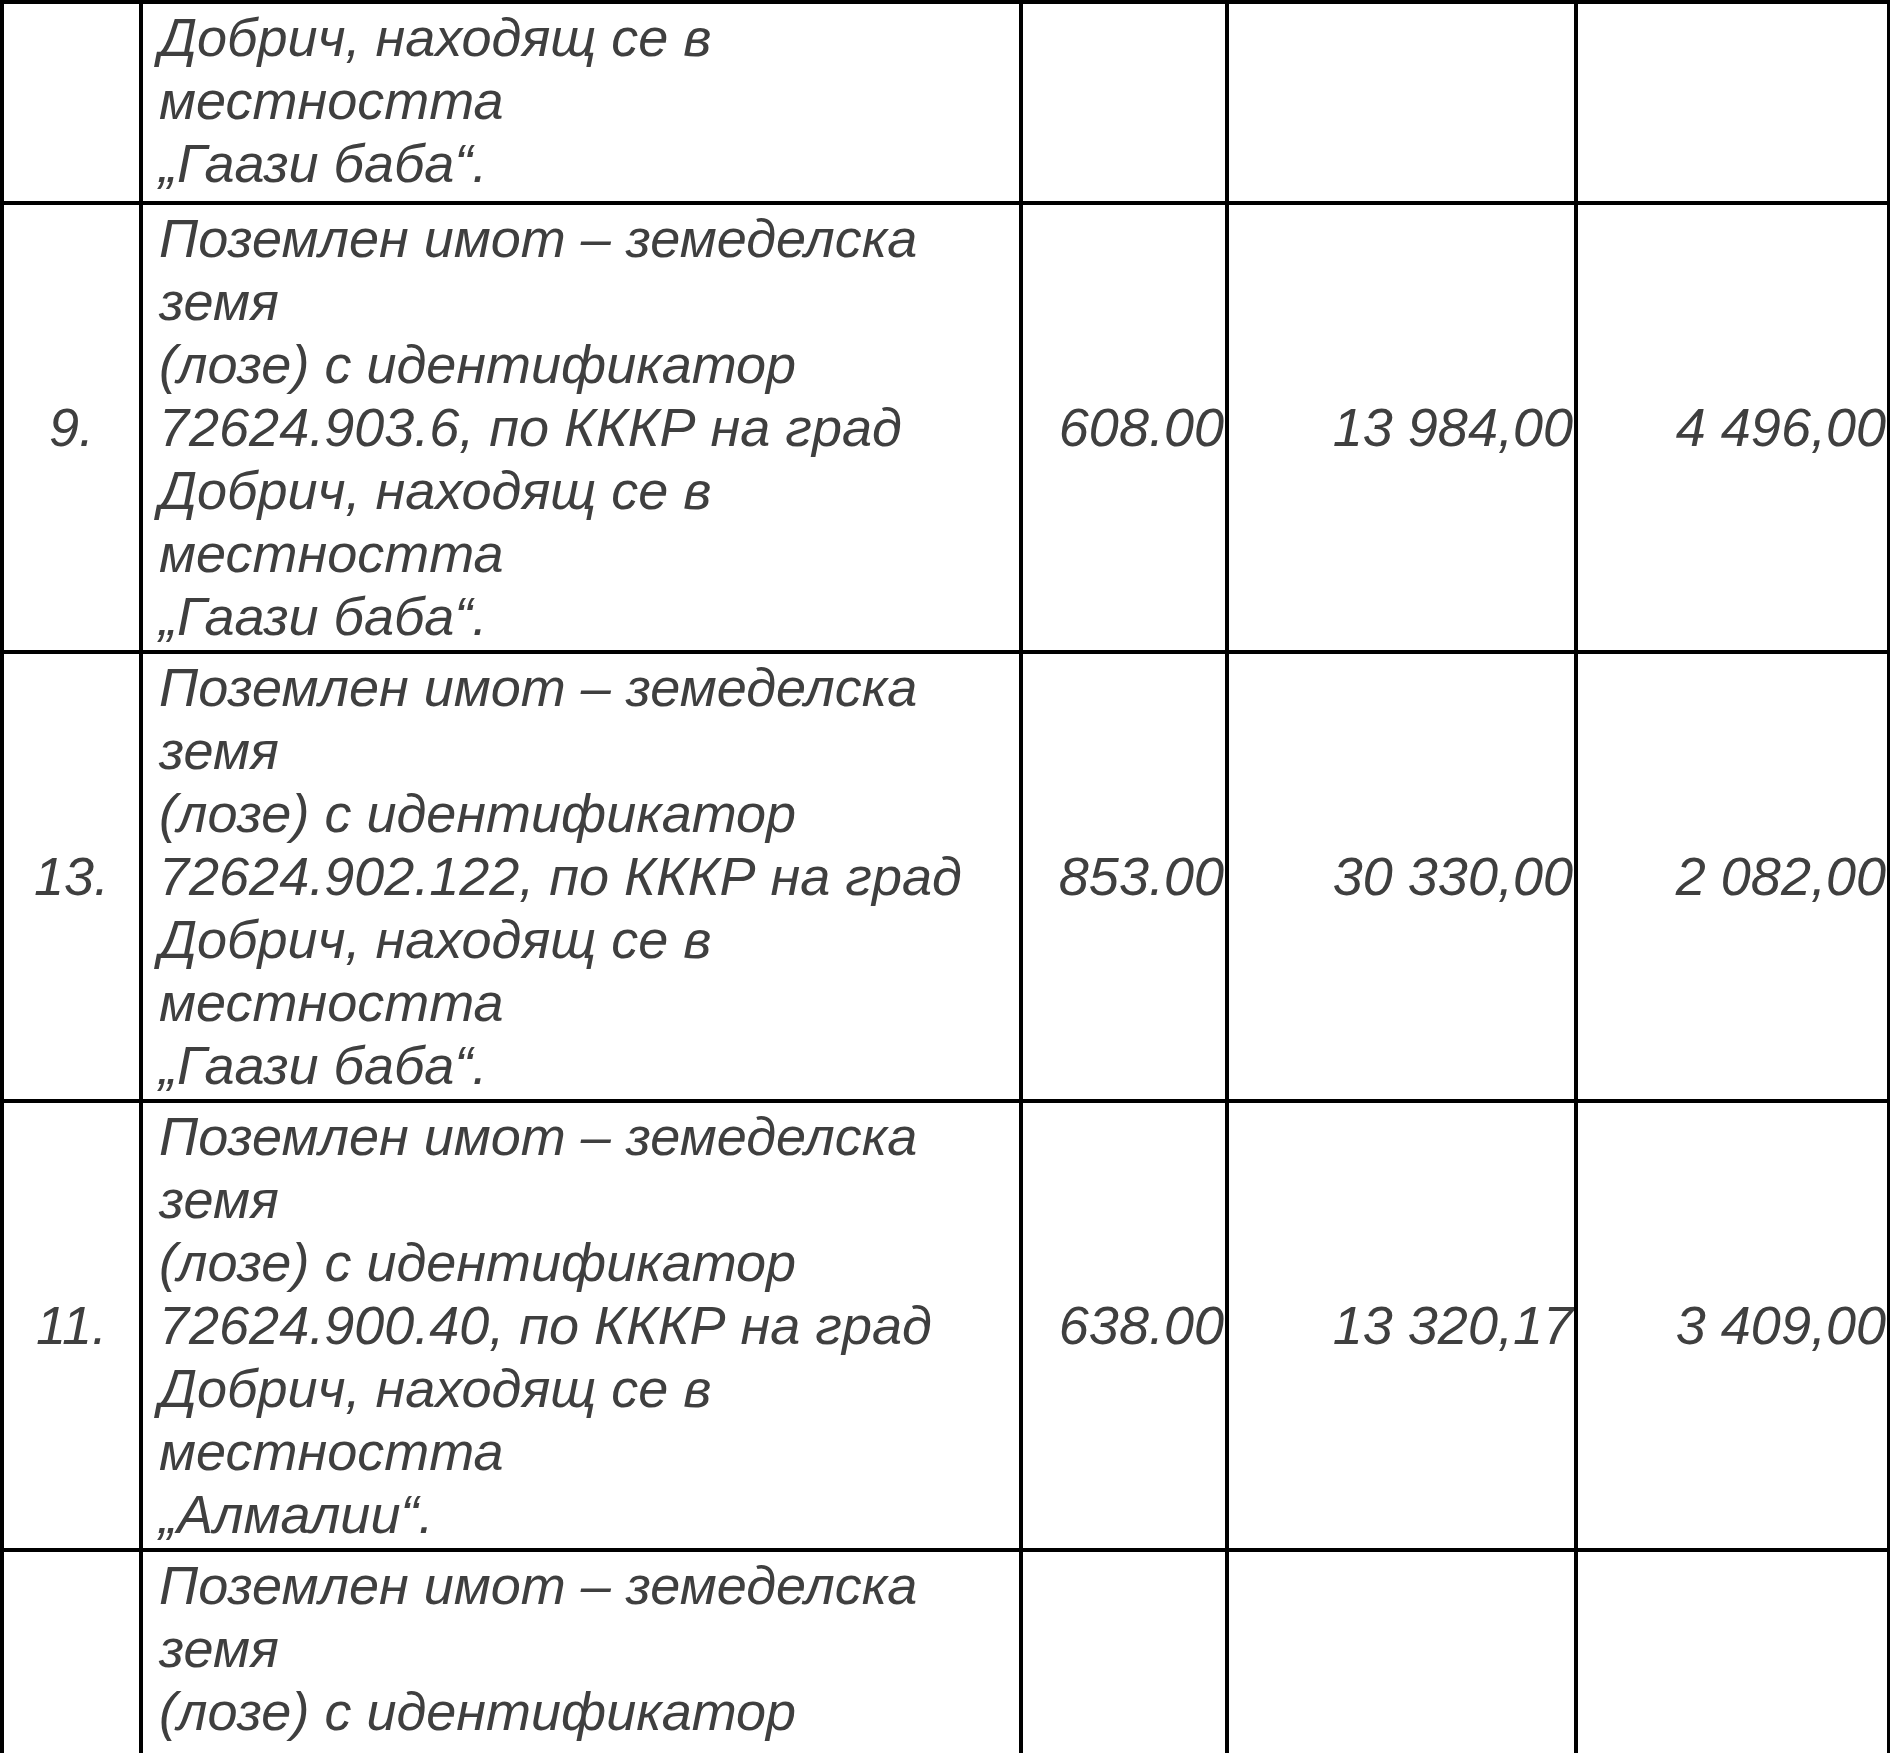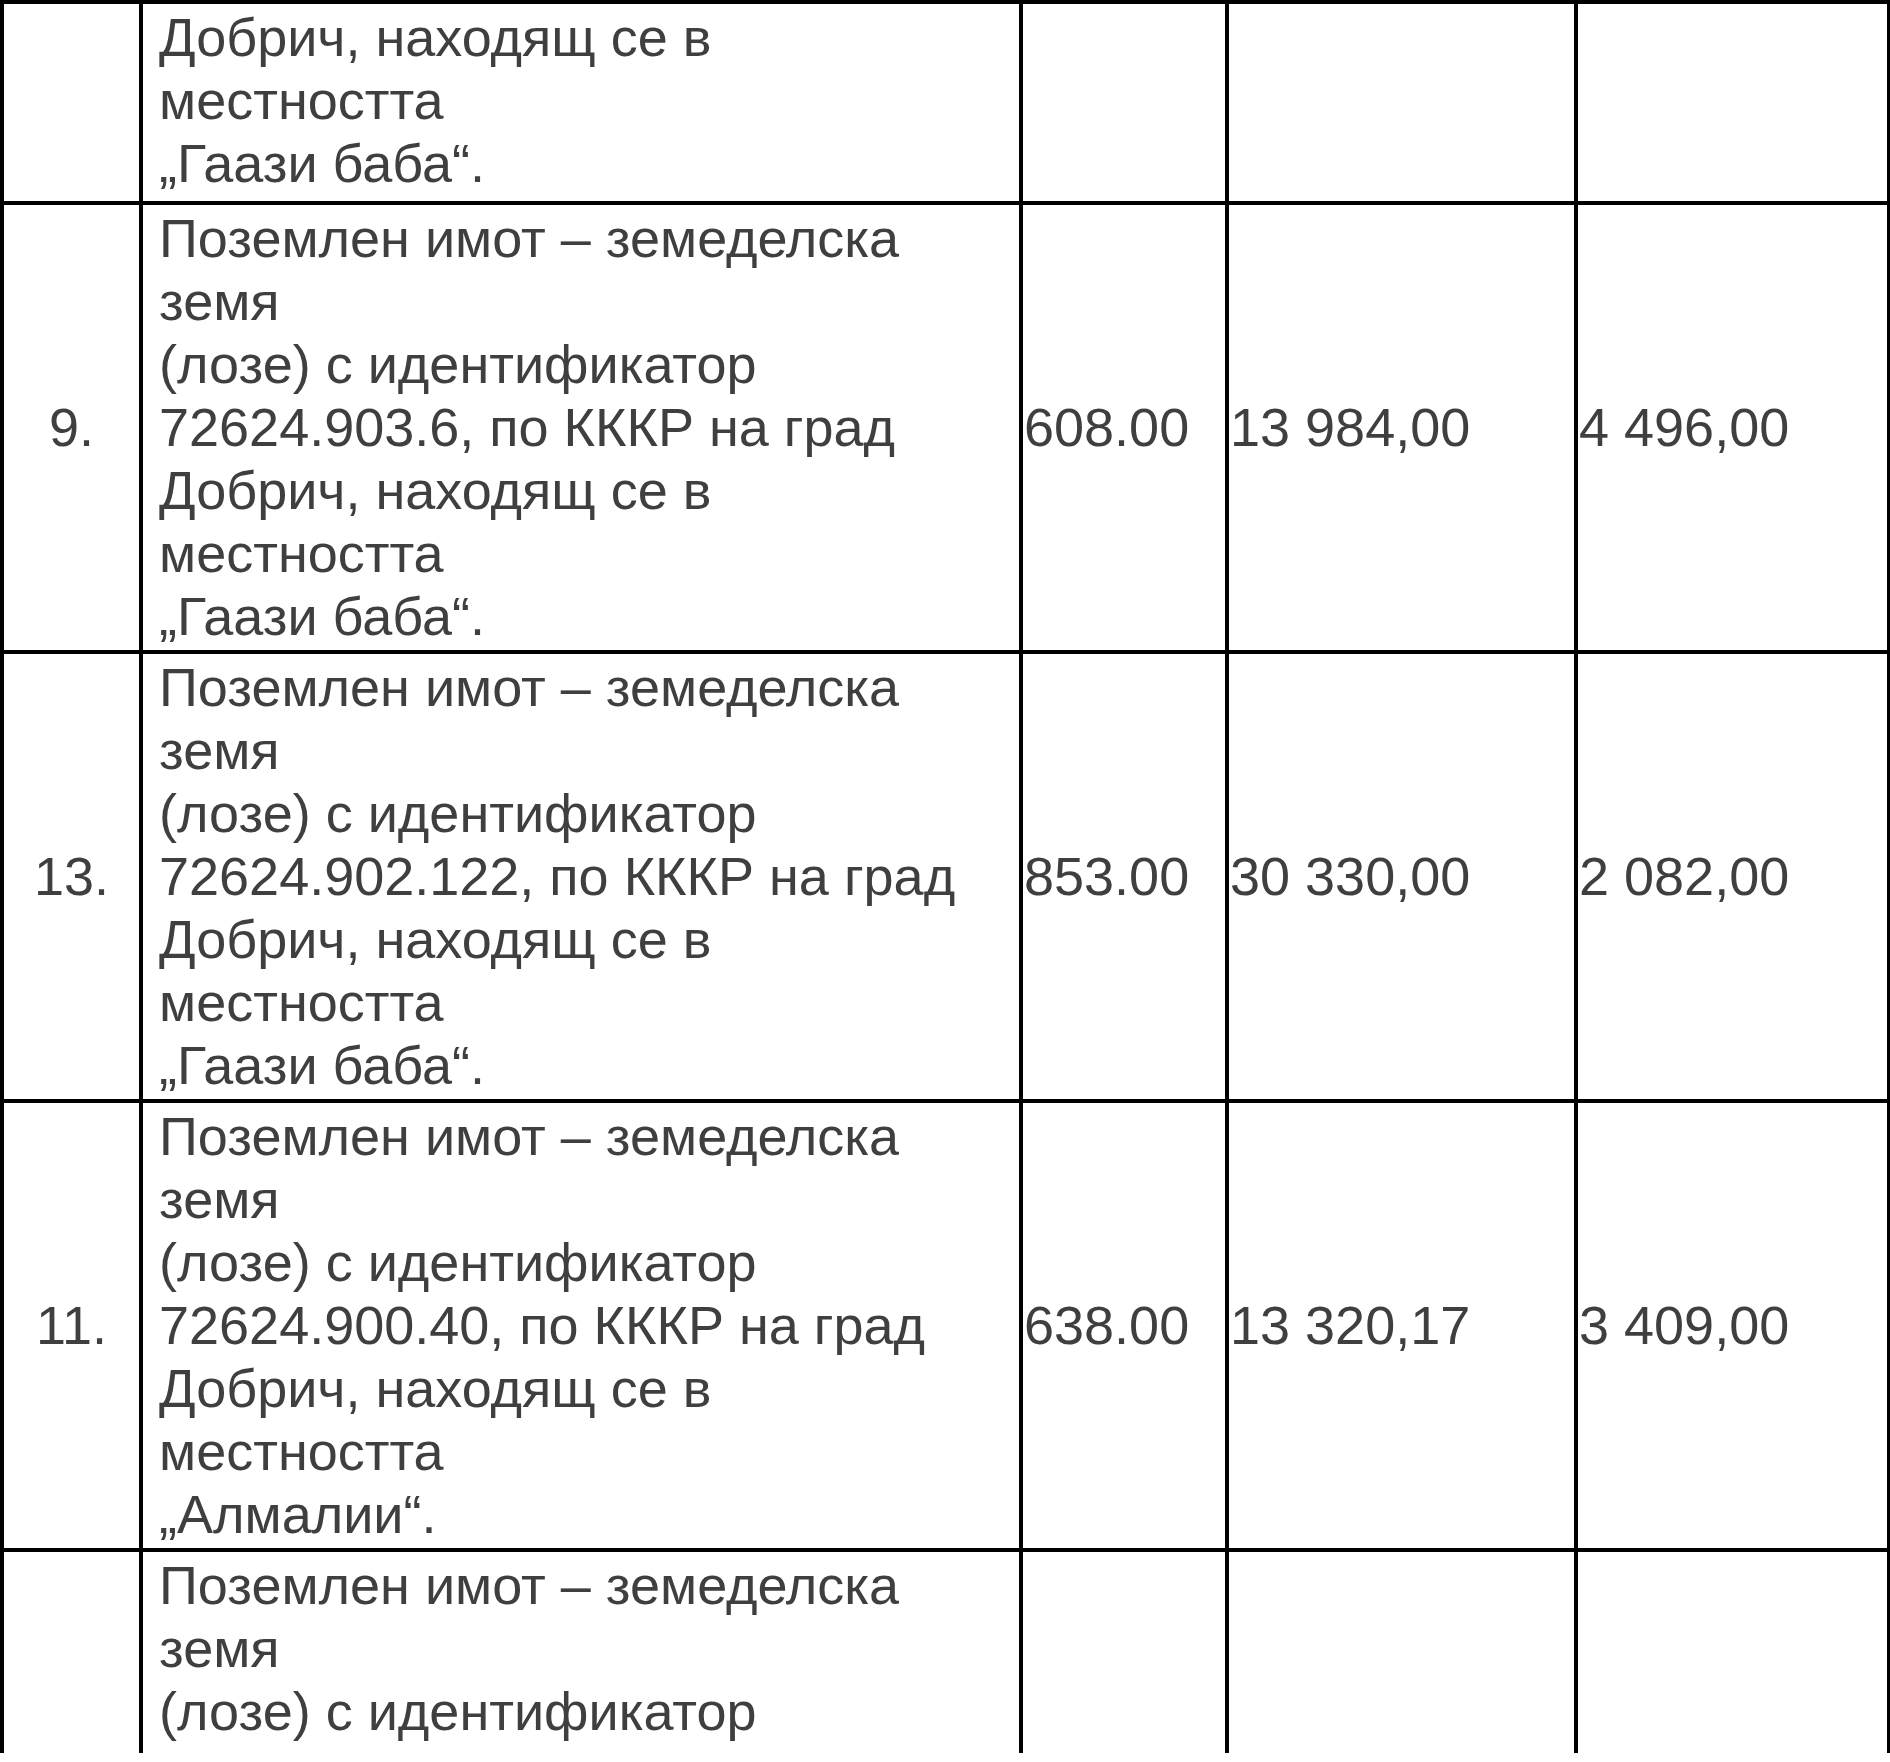--- a/index.html
+++ b/index.html
@@ -7,20 +7,21 @@
     padding: 0;
     background: #ffffff;
   }
   #canvas {
     position: relative;
     width: 1890px;
     height: 1753px;
     background: #0ea5e9;
     overflow: hidden;
     font-family: "Liberation Sans", "DejaVu Sans", sans-serif;
+    font-style: italic;
   }
   table.props {
     position: absolute;
     top: 0;
     left: 0;
     width: 1887px;
     height: 1758px;
     border-collapse: collapse;
     table-layout: fixed;
   }
@@ -40,21 +41,21 @@
     text-align: left;
     vertical-align: middle;
     padding: 2px 20px 2px 16px;
     white-space: pre-line;
   }
   td.desc.partial {
     vertical-align: bottom;
     padding-bottom: 6px;
   }
   td.val {
-    text-align: left;
+    text-align: right;
     vertical-align: middle;
     white-space: nowrap;
   }
 </style>
 </head>
 <body>
 
 <div id="canvas">
   <table class="props">
     <colgroup>

